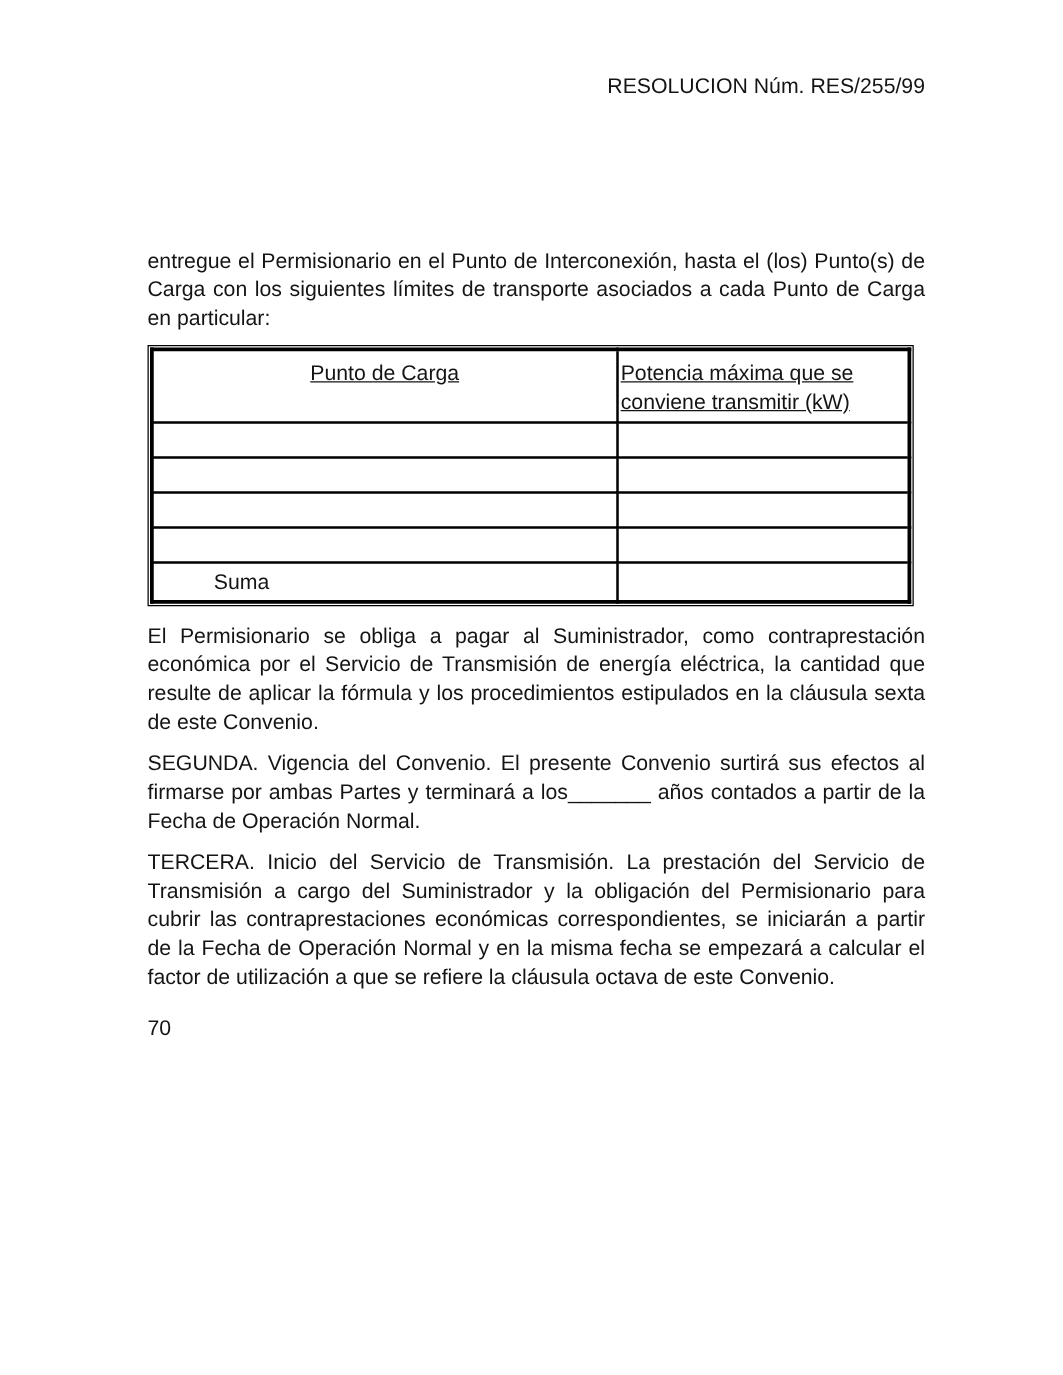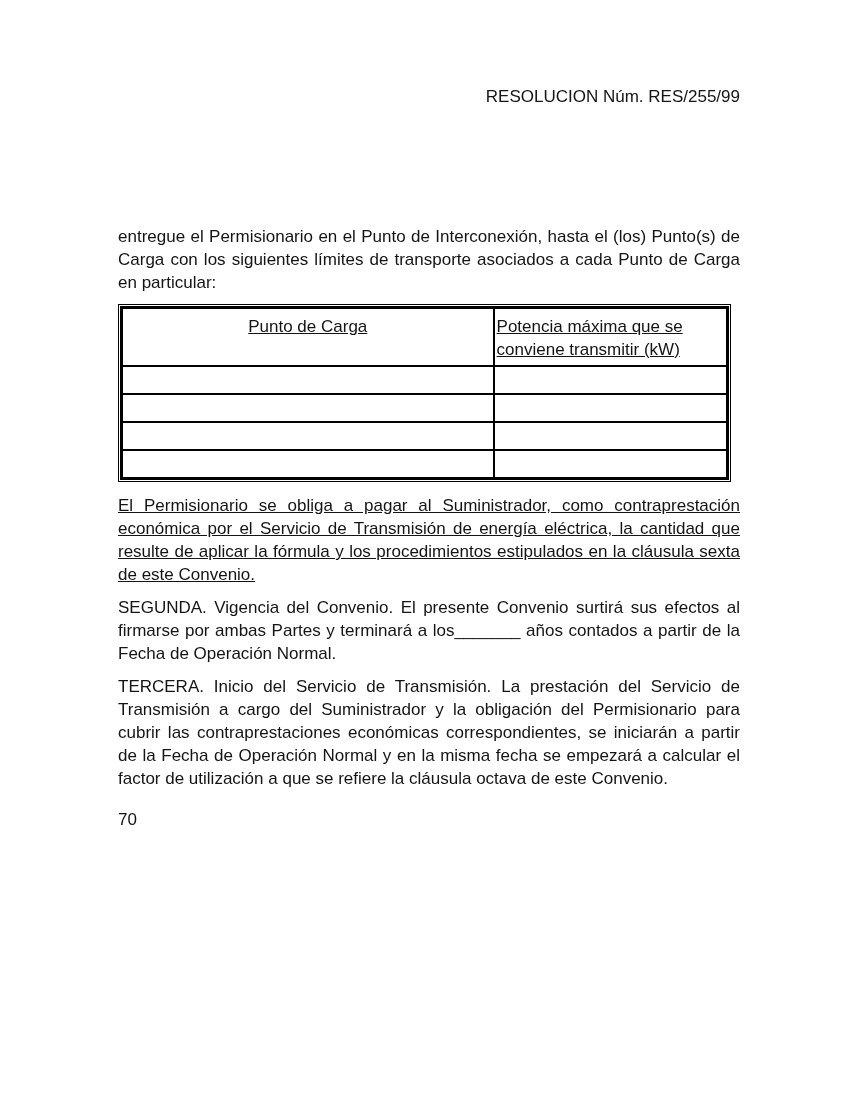--- a/index.html
+++ b/index.html
@@ -17,21 +17,21 @@
     color: #141414;
     font-size: 17px;
     line-height: 23px;
   }
   .content {
     margin-left: 118px;
     margin-right: 110px; 
   }
   .doc-header {
     margin: 0;
-    padding-top: 85px;
+    padding-top: 57px;
     text-align: right;
     white-space: nowrap;
   }
   .para {
     margin: 0 0 10px 0;
     text-align: justify;
   }
   .first-para {
     margin-top: 117px;
   }
@@ -62,21 +62,20 @@
   td.c1 { width: 62.3%; }
   td.c2 { width: 37.7%; }
   tr.head-row td { height: 50px; padding-top: 6px; text-decoration: underline; }
   tr.head-row td.c1 { text-align: center; }
   tr.head-row td.c2 { padding-left: 2px; padding-right: 6px; }
   tr.body-row td { height: 26px; }
   tr.suma-row td { height: 26px; }
   tr.suma-row td.c1 { padding-left: 48px; padding-top: 3px; }
   .after-table {
     margin-top: 12px;
-    text-decoration: underline;
   }
   .page-number {
     margin-top: 18px;
     padding-right: 30px;
   }
 </style>
 </head>
 <body>
 
 <div class="page">
@@ -102,20 +101,24 @@
             <td class="c2"></td>
           </tr>
           <tr class="body-row">
             <td class="c1"></td>
             <td class="c2"></td>
           </tr>
           <tr class="body-row">
             <td class="c1"></td>
             <td class="c2"></td>
           </tr>
+          <tr class="suma-row">
+            <td class="c1">Suma</td>
+            <td class="c2"></td>
+          </tr>
         </tbody>
       </table>
     </div>
 
     <p class="para after-table">El Permisionario se obliga a pagar al Suministrador, como contraprestación económica por el Servicio de Transmisión de energía eléctrica, la cantidad que resulte de aplicar la fórmula y los procedimientos estipulados en la cláusula sexta de este Convenio.</p>
 
 
     <p class="para">SEGUNDA. Vigencia del Convenio. El presente Convenio surtirá sus efectos al firmarse por ambas Partes y terminará a los_______ años contados a partir de la Fecha de Operación Normal.</p>
 
 

